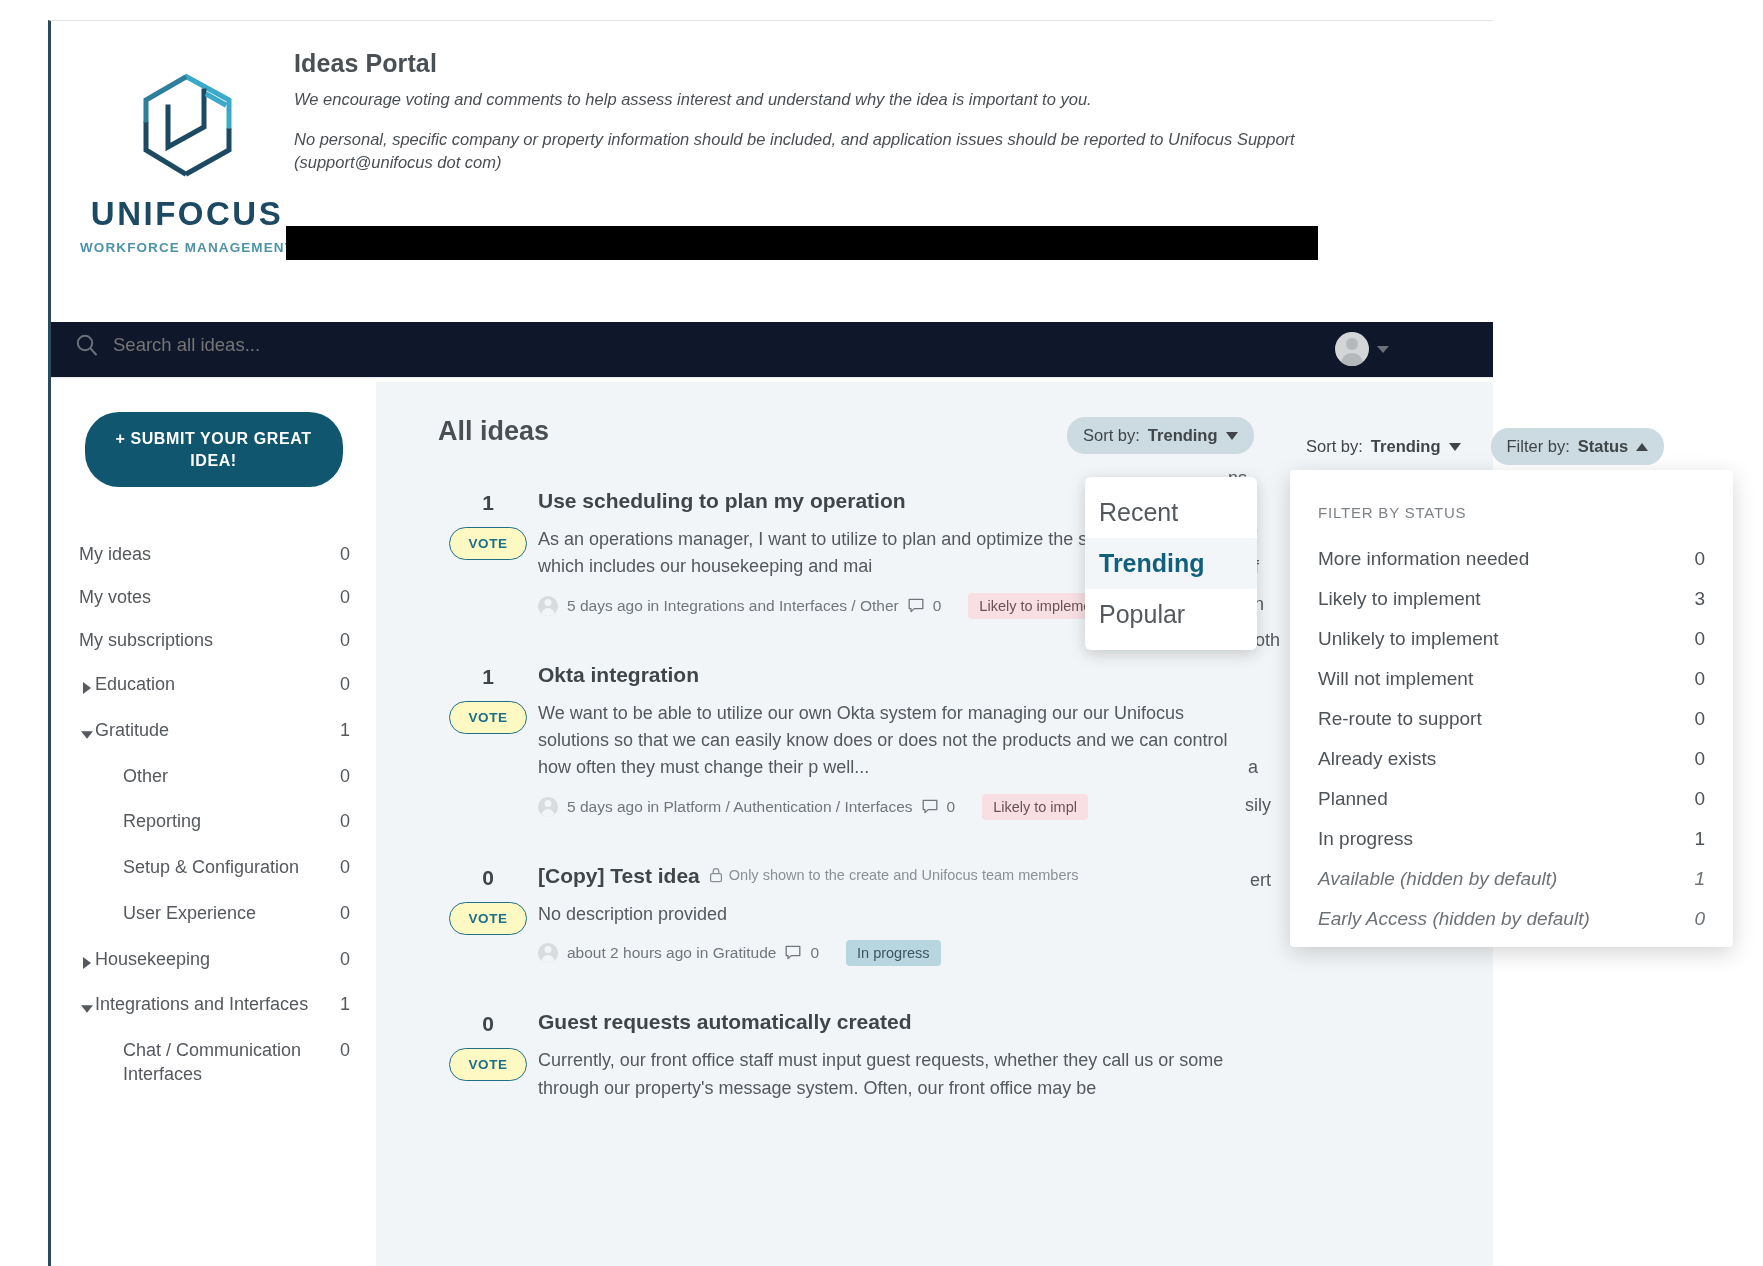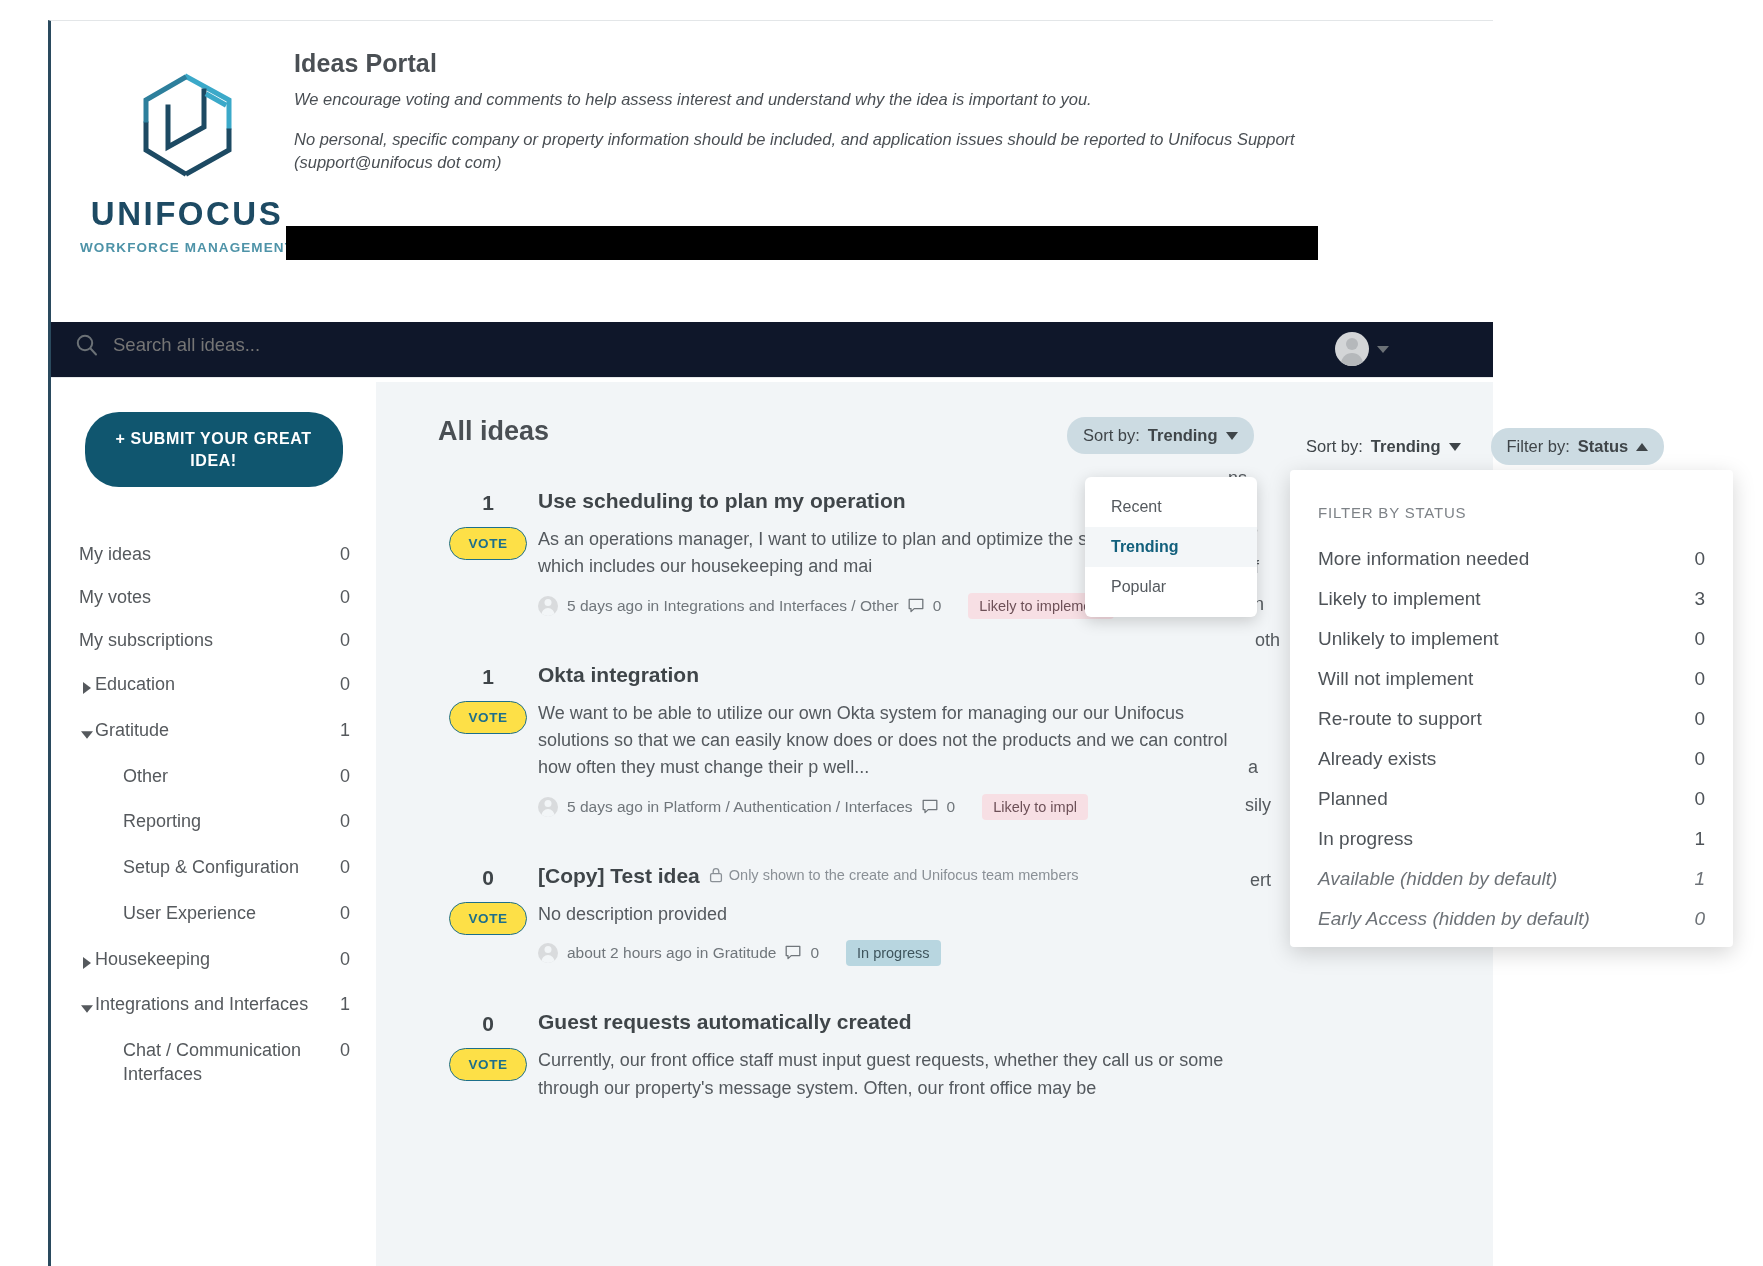--- a/index.html
+++ b/index.html
@@ -243,21 +243,21 @@
   .vote-count {
     font-size: 21px;
     font-weight: bold;
     color: #3f4549;
     margin-bottom: 12px;
   }
   .vote-btn {
     display: inline-block;
     border: 1.6px solid #1d6f8b;
     color: #1d6f8b;
-    background: #fde047;
+    background: #fef9c3;
     border-radius: 22px;
     font-size: 13.5px;
     font-weight: bold;
     letter-spacing: 0.6px;
     padding: 8px 18px;
     cursor: pointer;
     font-family: "Liberation Sans", sans-serif;
   }
   .idea-body { flex: 1; padding-top: 0; }
   .idea-title {
@@ -342,22 +342,22 @@
     position: absolute;
     left: 1085px; top: 477px;
     width: 172px;
     background: #ffffff;
     border-radius: 6px;
     box-shadow: 0 4px 16px rgba(0,0,0,0.18);
     z-index: 29;
     padding: 10px 0;
   }
   .sort-item {
-    padding: 11px 26px;
-    font-size: 16px;
+    padding: 11px 14px;
+    font-size: 25px;
     color: #54595e;
     cursor: pointer;
   }
   .sort-item.active {
     background: #f3f6f8;
     color: #12607c;
     font-weight: bold;
   }
 
   .right-controls {

